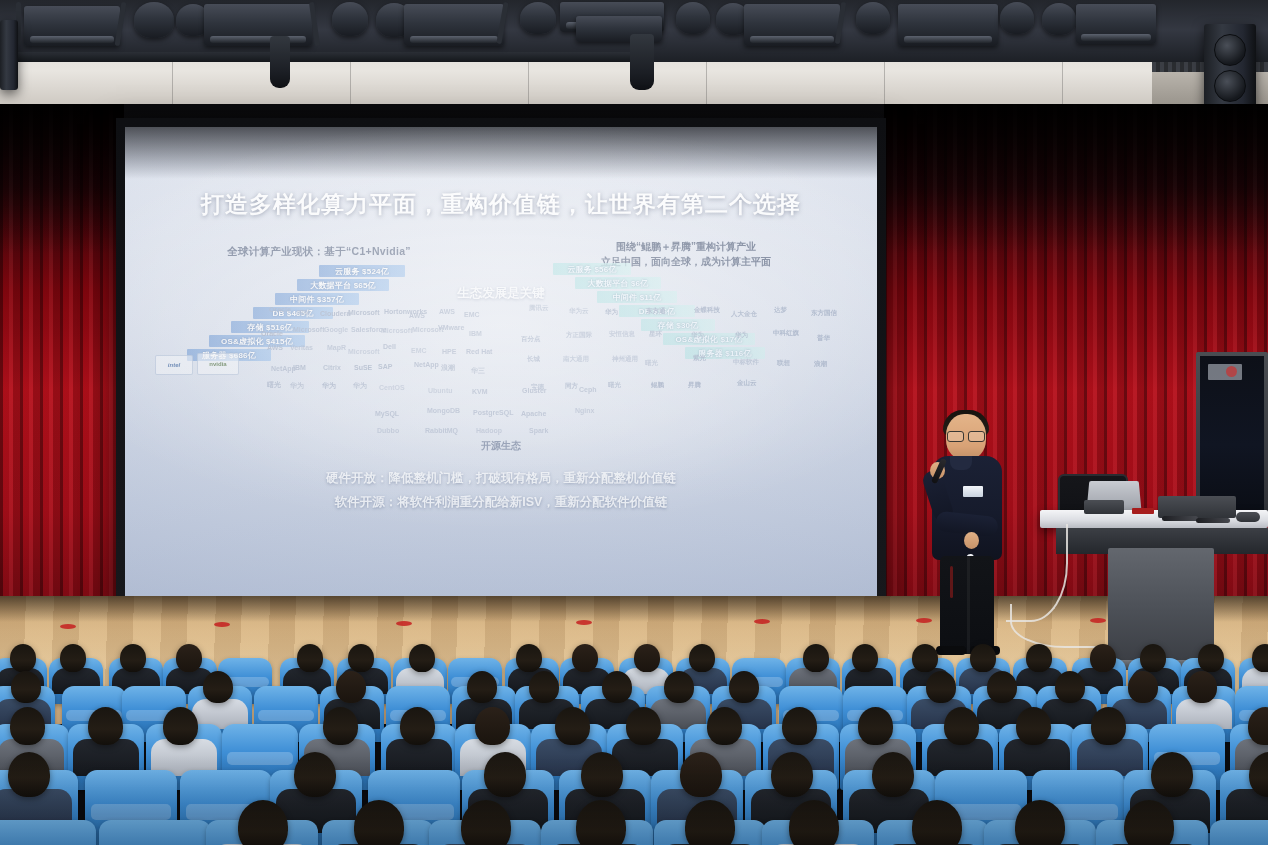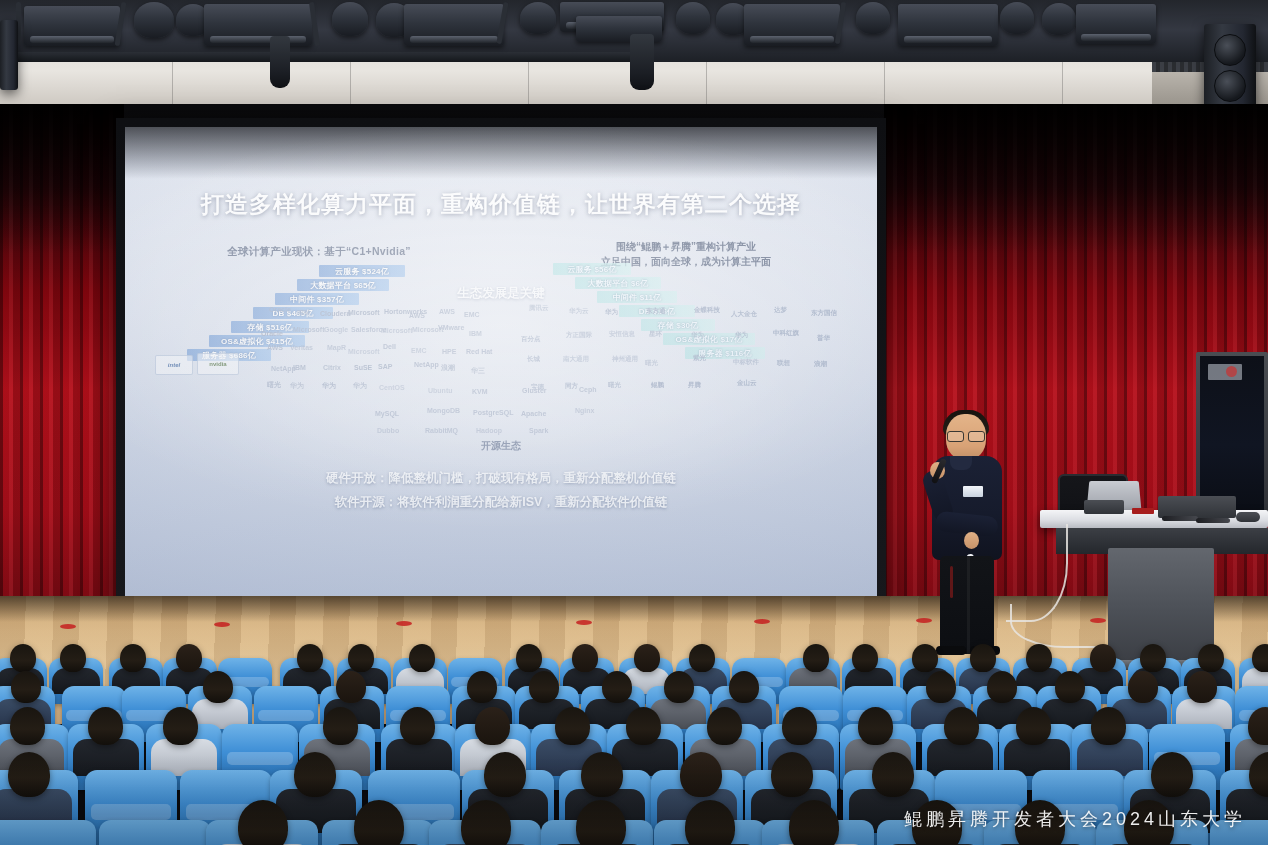--- a/index.html
+++ b/index.html
@@ -888,15 +888,14 @@
         <div class="shoulder " style="left: 990.72px; top: 207.5px; width: 98.56px; height: 50.6px;"></div>
         <div class="head" style="left: 1014.64px; top: 163.5px; width: 50px; height: 54px;"></div>
         <div class="seat" style="left: 1096px; top: 184px; width: 112px; height: 92px;"></div>
         <div class="shoulder " style="left: 1102.72px; top: 207.5px; width: 98.56px; height: 50.6px;"></div>
         <div class="head" style="left: 1123.84px; top: 163.5px; width: 50px; height: 54px;"></div>
         <div class="seat" style="left: 1210px; top: 184px; width: 112px; height: 92px;"></div>
       </div>
     <div class="aud-dark"></div>
   </div>
 
-  <div class="watermark">鲲鹏昇腾开发者大会2024山东大学</div>
 
 </div>
 
 </body></html>

